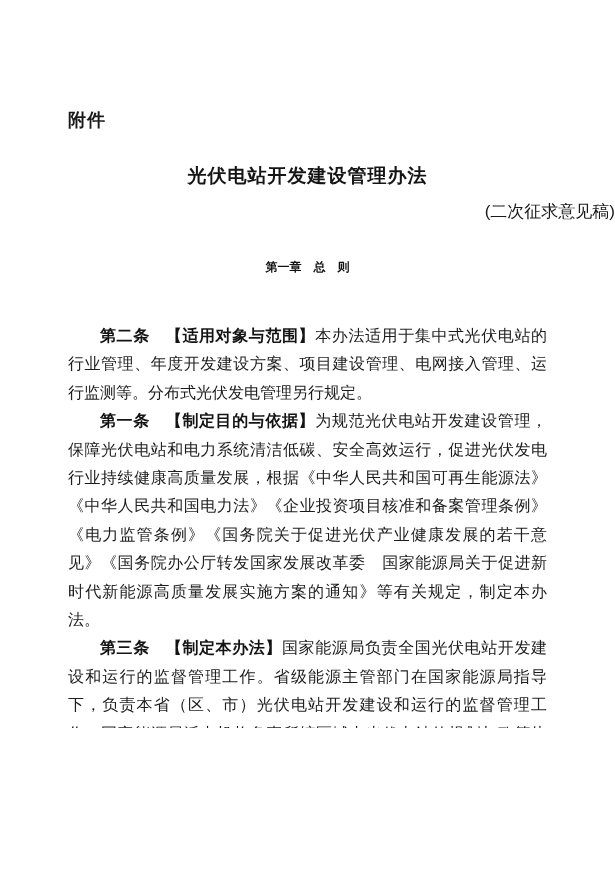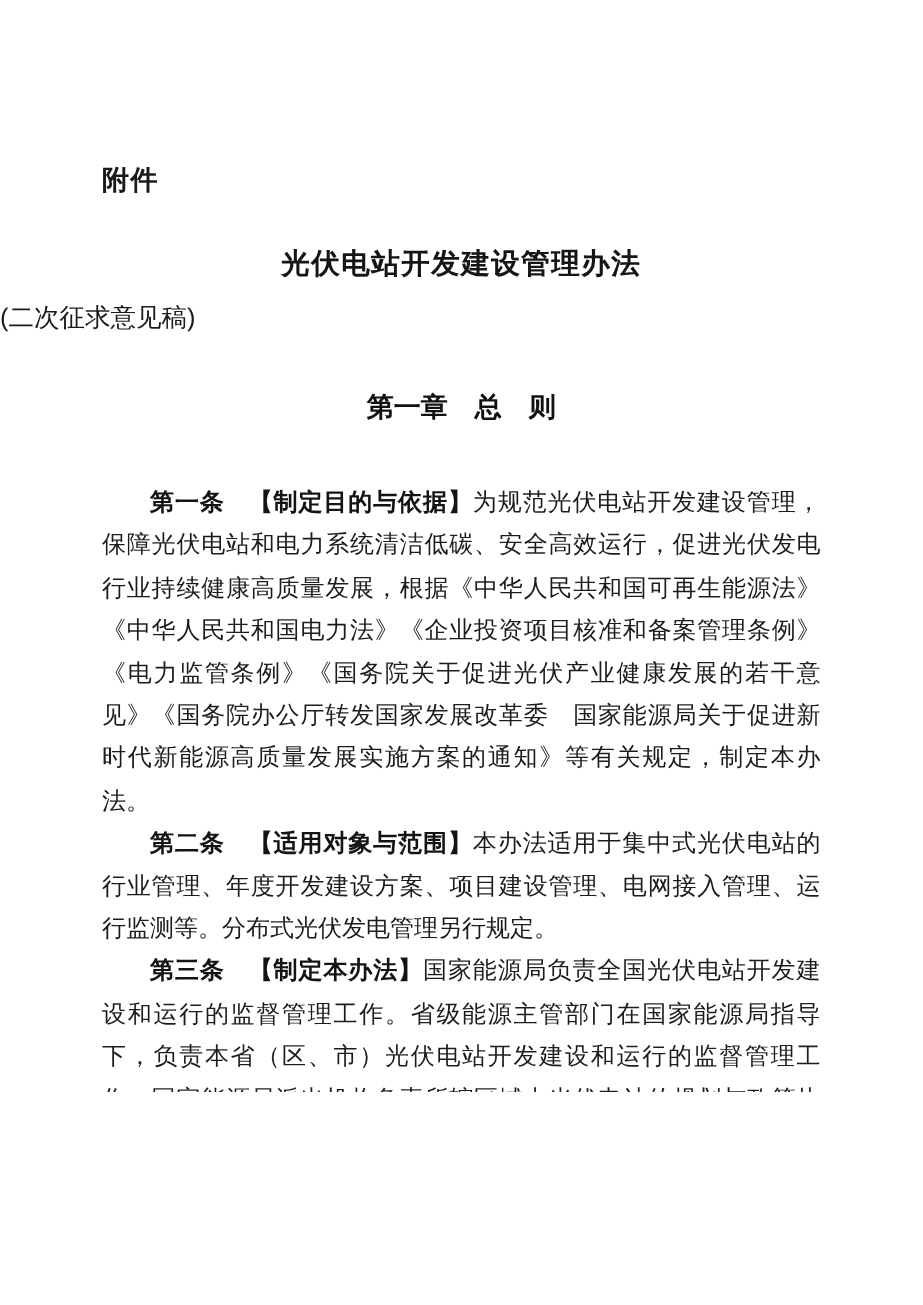--- a/index.html
+++ b/index.html
@@ -36,34 +36,34 @@
     font-size: 19px;
     font-weight: 600;
     letter-spacing: 1px;
     color: #151515;
   }
   .doc-subtitle {
     position: absolute;
     left: 0;
     right: 0;
     top: 200px;
-    text-align: left;
+    text-align: right;
     font-family: "Liberation Sans", "DejaVu Sans", sans-serif;
     font-size: 17px;
     font-weight: 500;
     color: #1a1a1a;
   }
   .chapter-heading {
     position: absolute;
     left: 0;
     right: 0;
     top: 259px;
     text-align: center;
     font-family: "Liberation Sans", "DejaVu Sans", sans-serif;
-    font-size: 18px;
+    font-size: 12px;
     font-weight: 700;
     color: #111111;
   }
   .body-text {
     position: absolute;
     left: 68px;
     top: 322px;
     width: 479px;
     font-size: 16px;
     line-height: 28.4px;
@@ -102,23 +102,23 @@
   <div class="attachment-label">附件</div>
 
   <div class="doc-title">光伏电站开发建设管理办法</div>
 
   <div class="doc-subtitle">(二次征求意见稿)</div>
 
   <div class="chapter-heading">第一章　总　则</div>
 
   <div class="body-text">
 
+    <p class="article"><span class="article-number">第二条</span><span class="article-label">【适用对象与范围】</span><span class="article-text">本办法适用于集中式光伏电站的行业管理、年度开发建设方案、项目建设管理、电网接入管理、运行监测等。分布式光伏发电管理另行规定。</span></p>
+
     <p class="article"><span class="article-number">第一条</span><span class="article-label">【制定目的与依据】</span><span class="article-text">为规范光伏电站开发建设管理，保障光伏电站和电力系统清洁低碳、安全高效运行，促进光伏发电行业持续健康高质量发展，根据《中华人民共和国可再生能源法》《中华人民共和国电力法》《企业投资项目核准和备案管理条例》《电力监管条例》《国务院关于促进光伏产业健康发展的若干意见》《国务院办公厅转发国家发展改革委　国家能源局关于促进新时代新能源高质量发展实施方案的通知》等有关规定，制定本办法。</span></p>
-
-    <p class="article"><span class="article-number">第二条</span><span class="article-label">【适用对象与范围】</span><span class="article-text">本办法适用于集中式光伏电站的行业管理、年度开发建设方案、项目建设管理、电网接入管理、运行监测等。分布式光伏发电管理另行规定。</span></p>
 
     <p class="article"><span class="article-number">第三条</span><span class="article-label">【制定本办法】</span><span class="article-text">国家能源局负责全国光伏电站开发建设和运行的监督管理工作。省级能源主管部门在国家能源局指导下，负责本省（区、市）光伏电站开发建设和运行的监督管理工作。国家能源局派出机构负责所辖区域内光伏电站的规划与政策执行、资质许可、公平接网、电力消纳等方面的监管工作。电网企业承担光</span></p>
 
   </div>
 
   <div class="page-number">1</div>
 
 </div>
 
 </body></html>

